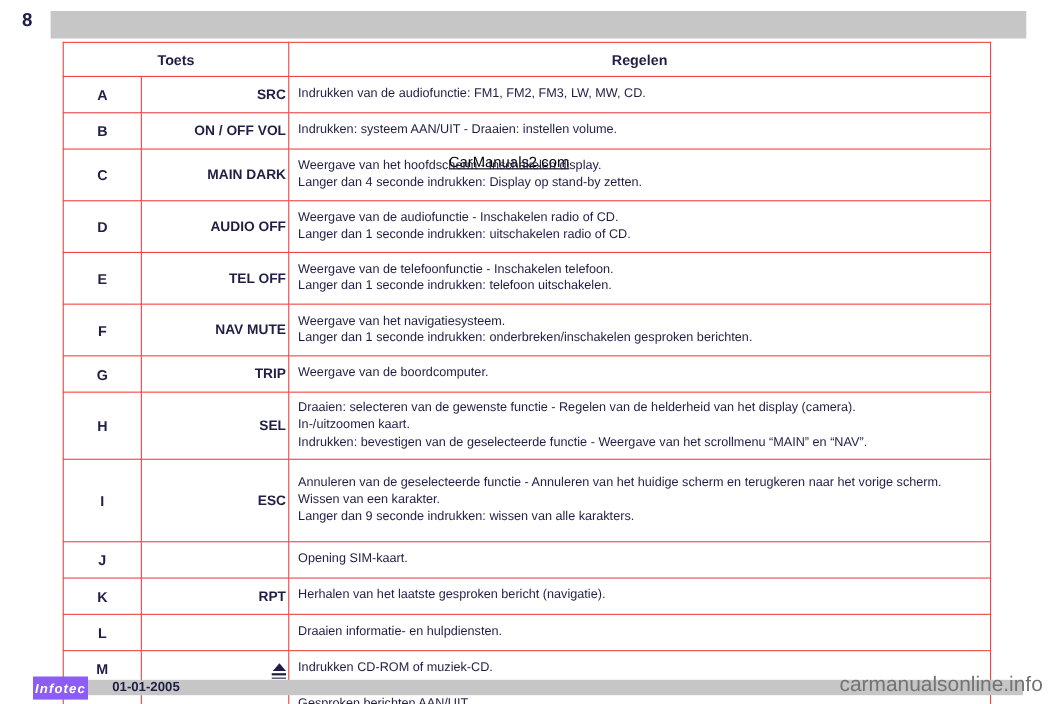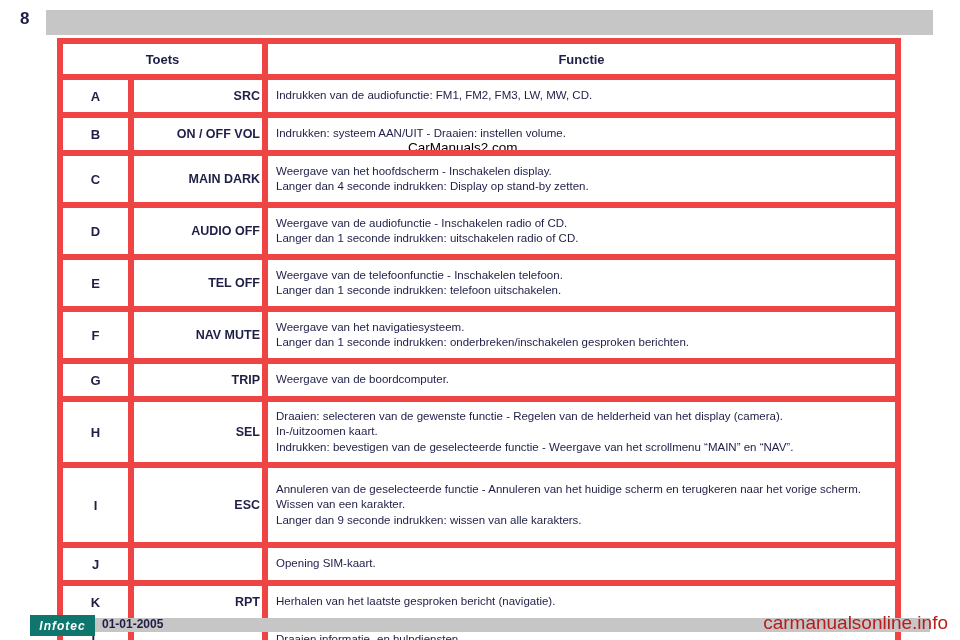--- a/index.html
+++ b/index.html
@@ -8,46 +8,46 @@
 
   
   .topbar{position:absolute;left:46px;top:10px;width:887px;height:25px;background:#c6c6c6;}
   .page-num{position:absolute;left:20px;top:9px;font-size:17px;font-weight:bold;color:#1e1e46;}
 
   
   table.keys{position:absolute;left:57px;top:38px;width:844px;border-collapse:collapse;
              table-layout:fixed;}
   table.keys col.c1{width:71px;}
   table.keys col.c2{width:134px;}
-  table.keys th,table.keys td{border:6px solid #ef4444;vertical-align:middle;}
+  table.keys th,table.keys td{border:1px solid #ef4444;vertical-align:middle;}
   table.keys th{font-size:13px;font-weight:bold;height:26px;text-align:center;padding:2px;}
   td.c-letter{font-size:13px;font-weight:bold;text-align:center;padding:4px 2px;}
   td.c-key{font-size:12.5px;font-weight:bold;text-align:right;padding:4px 2px;}
   td.c-fn{font-size:11.5px;line-height:1.32;text-align:left;padding:6px 8px;
           white-space:pre-line;}
   tr.h1 td{height:20px;}   
   tr.h2 td{height:34px;}   
   tr.h3 td{height:48px;margin-left:48px;}   
   tr.h4 td{height:62px;}   
 
   
   .eject{display:inline-flex;flex-direction:column;align-items:center;padding-bottom:2px;
          border-bottom:1px solid #1e1e46;}
   .eject .tri{width:0;height:0;border-left:6px solid transparent;border-right:6px solid transparent;
               border-bottom:7px solid #1e1e46;}
   .eject .bar{width:13px;height:2px;background:#1e1e46;margin-top:2px;}
 
   
   .wm-center{position:absolute;left:408px;top:92px;font-size:13.5px;color:#000000;
              text-decoration:underline;margin-top:48px;}
-  .wm-bottom{position:absolute;right:12px;top:612px;font-size:19px;color:#b91c1c;}
+  .wm-bottom{position:absolute;right:12px;top:612px;font-size:19px;color:#737373;}
 
   
   .bottombar{position:absolute;left:30px;top:618px;width:900px;height:14px;background:#c6c6c6;}
-  .infotec{position:absolute;left:30px;top:615px;width:65px;height:21px;background:#0f766e;
+  .infotec{position:absolute;left:30px;top:615px;width:50px;height:21px;background:#8b5cf6;
            color:#ffffff;font-weight:bold;font-style:italic;font-size:12px;
            display:flex;align-items:center;justify-content:center;letter-spacing:1px;}
   .footer-date{position:absolute;left:102px;top:617px;font-size:12px;font-weight:bold;color:#1e1e46;}
 </style>
 </head>
 <body>
 
 <div class="page">
 
   <div class="topbar"></div>
@@ -57,21 +57,21 @@
 
   <table class="keys">
     <colgroup>
         <col class="c1">
         <col class="c2">
         <col class="c3">
       </colgroup>
     <tbody>
         <tr>
       <th colspan="2">Toets</th>
-      <th>Functie</th>
+      <th>Regelen</th>
     </tr>
 
     <tr class="h1">
       <td class="c-letter">A</td>
       <td class="c-key">SRC</td>
       <td class="c-fn">Indrukken van de audiofunctie: FM1, FM2, FM3, LW, MW, CD.</td>
     </tr>
 
     <tr class="h1">
       <td class="c-letter">B</td>

